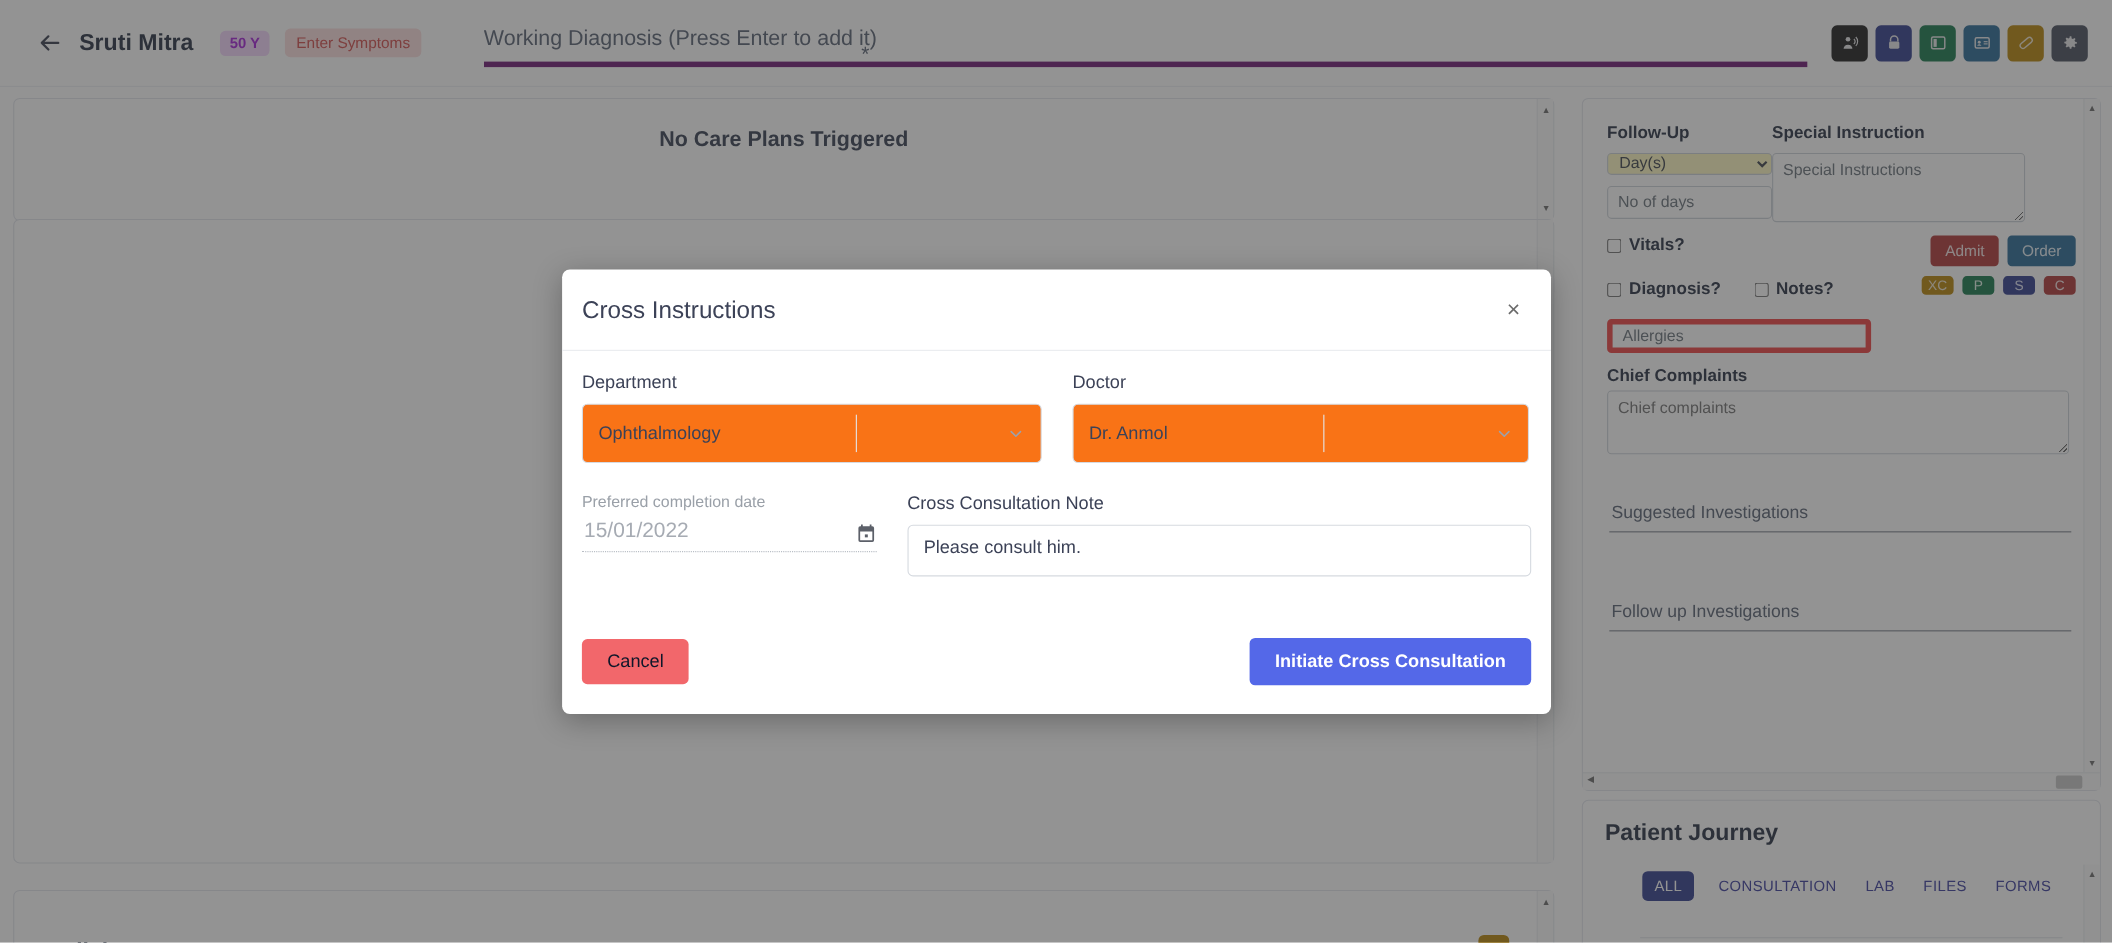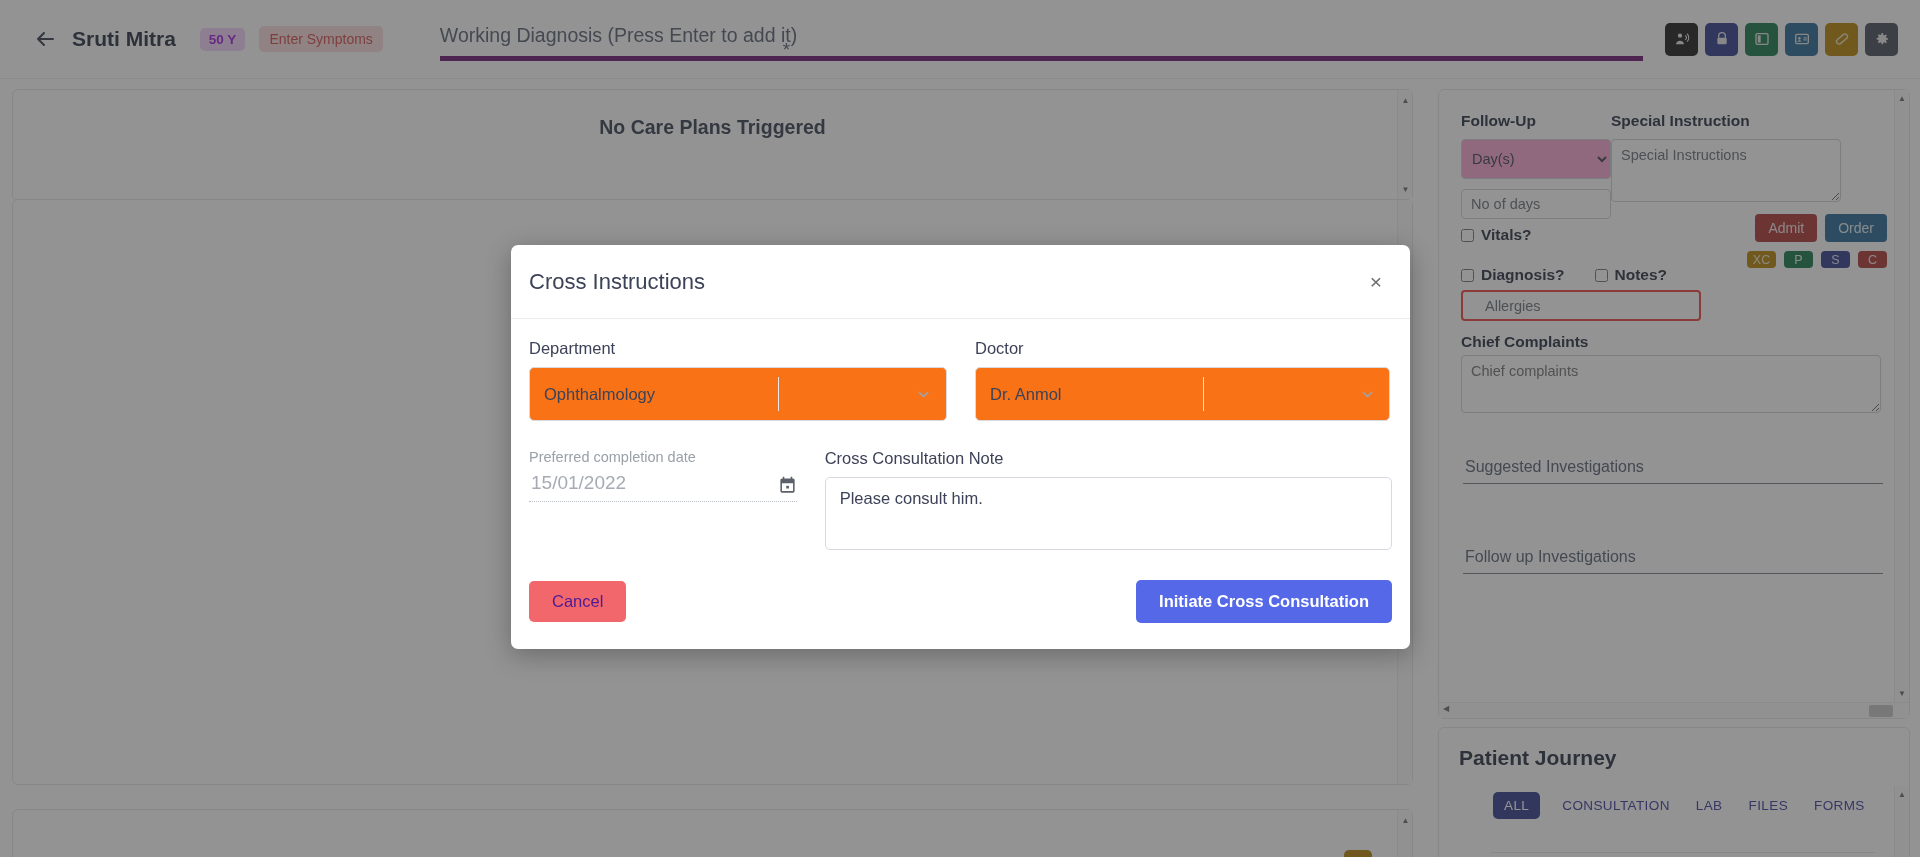--- a/index.html
+++ b/index.html
@@ -118,23 +118,23 @@
   .right-panel {
     position: relative; width: 472px; height: 630px;
     border: 1px solid #e3e6ec; border-radius: 6px; background: #fff;
     padding: 22px 22px 0 22px;
   }
   .rp-row { display: flex; }
   .rp-label { font-size: 15.5px; font-weight: bold; color: #2b3445; margin-bottom: 9px; }
   .rp-col-left { width: 150px; }
   .rp-col-right { width: 230px; }
   select.rp-select {
-    width: 150px; height: 40px; border: 1px solid #ced4da; border-radius: 4px;
+    width: 150px; height: 20px; border: 1px solid #ced4da; border-radius: 4px;
     font-family: "Liberation Sans", sans-serif; font-size: 14.5px; color: #41464f;
-    padding: 0 6px; background: #f9a8d4; outline: none;
+    padding: 0 6px; background: #fef9c3; outline: none;
   }
   .rp-input {
     width: 150px; height: 30px; border: 1px solid #ced4da; border-radius: 4px;
     font-family: "Liberation Sans", sans-serif; font-size: 14.5px; color: #41464f;
     padding: 0 9px; background: #fff; outline: none; margin-top: 10px;
   }
   .rp-input::placeholder { color: #6c757d; opacity: 1; }
   textarea.rp-textarea {
     width: 230px; height: 63px; border: 1px solid #ced4da; border-radius: 4px;
     font-family: "Liberation Sans", sans-serif; font-size: 14.5px; color: #41464f;
@@ -159,21 +159,21 @@
     font-family: "Liberation Sans", sans-serif; font-size: 12.5px;
     display: flex; align-items: center; justify-content: center; cursor: pointer;
   }
   .tag-xc { background: #b8860b; color: #f0e5cd; }
   .tag-p  { background: #1b7a4f; color: #e0f2e8; }
   .tag-s  { background: #343f8f; color: #dfe2f4; }
   .tag-c  { background: #b03a3a; color: #f3e3e3; }
 
   .allergies-input {
     position: absolute; left: 22px; top: 200px; width: 240px; height: 31px;
-    border: 2px solid #ef4444; border-radius: 4px; padding: 0 22px;
+    border: 5px solid #ef4444; border-radius: 4px; padding: 0 9px;
     font-family: "Liberation Sans", sans-serif; font-size: 14.5px; color: #41464f;
     outline: none; background: #fff;
   }
   .allergies-input::placeholder { color: #6c757d; opacity: 1; }
   .cc-label { position: absolute; left: 22px; top: 243px; font-size: 15.5px; font-weight: bold; color: #2b3445; }
   textarea.cc-textarea {
     position: absolute; left: 22px; top: 265px; width: 420px; height: 58px;
     border: 1px solid #ced4da; border-radius: 4px; padding: 7px 9px;
     font-family: "Liberation Sans", sans-serif; font-size: 14.5px; color: #41464f;
     resize: vertical; outline: none; background: #fff;
@@ -257,32 +257,32 @@
     border-bottom: 1px dotted #b9bec5; padding-bottom: 6px;
   }
   .date-val {
     border: none; outline: none; background: transparent;
     font-family: "Liberation Sans", sans-serif; font-size: 19px; color: #a6abb3; width: 200px;
   }
   .cal-icon { cursor: pointer; display: flex; align-items: center; }
   .cal-icon svg { width: 19px; height: 19px; fill: #5c6069; }
   .note-col { width: 568px; }
   textarea.note-area {
-    width: 100%; height: 73px; border: 1px solid #d6dae0; border-radius: 5px;
+    width: 100%; height: 47px; border: 1px solid #d6dae0; border-radius: 5px;
     padding: 11px 14px; font-family: "Liberation Sans", sans-serif;
     font-size: 16.5px; color: #3c4257; outline: none; resize: none; background: #fff;
   }
 
   .modal-footer {
     position: absolute; left: 0; right: 0; bottom: 0; height: 96px;
     display: flex; align-items: center; justify-content: space-between;
     padding: 0 18px;
   }
   .btn-cancel {
-    background: #f2676b; color: #4c1d95; border: none; border-radius: 5px;
+    background: #f2676b; color: #0f172a; border: none; border-radius: 5px;
     padding: 11px 23px; font-size: 16.5px; cursor: pointer;
     font-family: "Liberation Sans", sans-serif;
   }
   .btn-initiate {
     background: #5468e8; color: #ffffff; border: none; border-radius: 5px;
     padding: 12px 23px; font-size: 16.5px; font-weight: bold; cursor: pointer;
     font-family: "Liberation Sans", sans-serif;
   }
 </style>
 </head>

